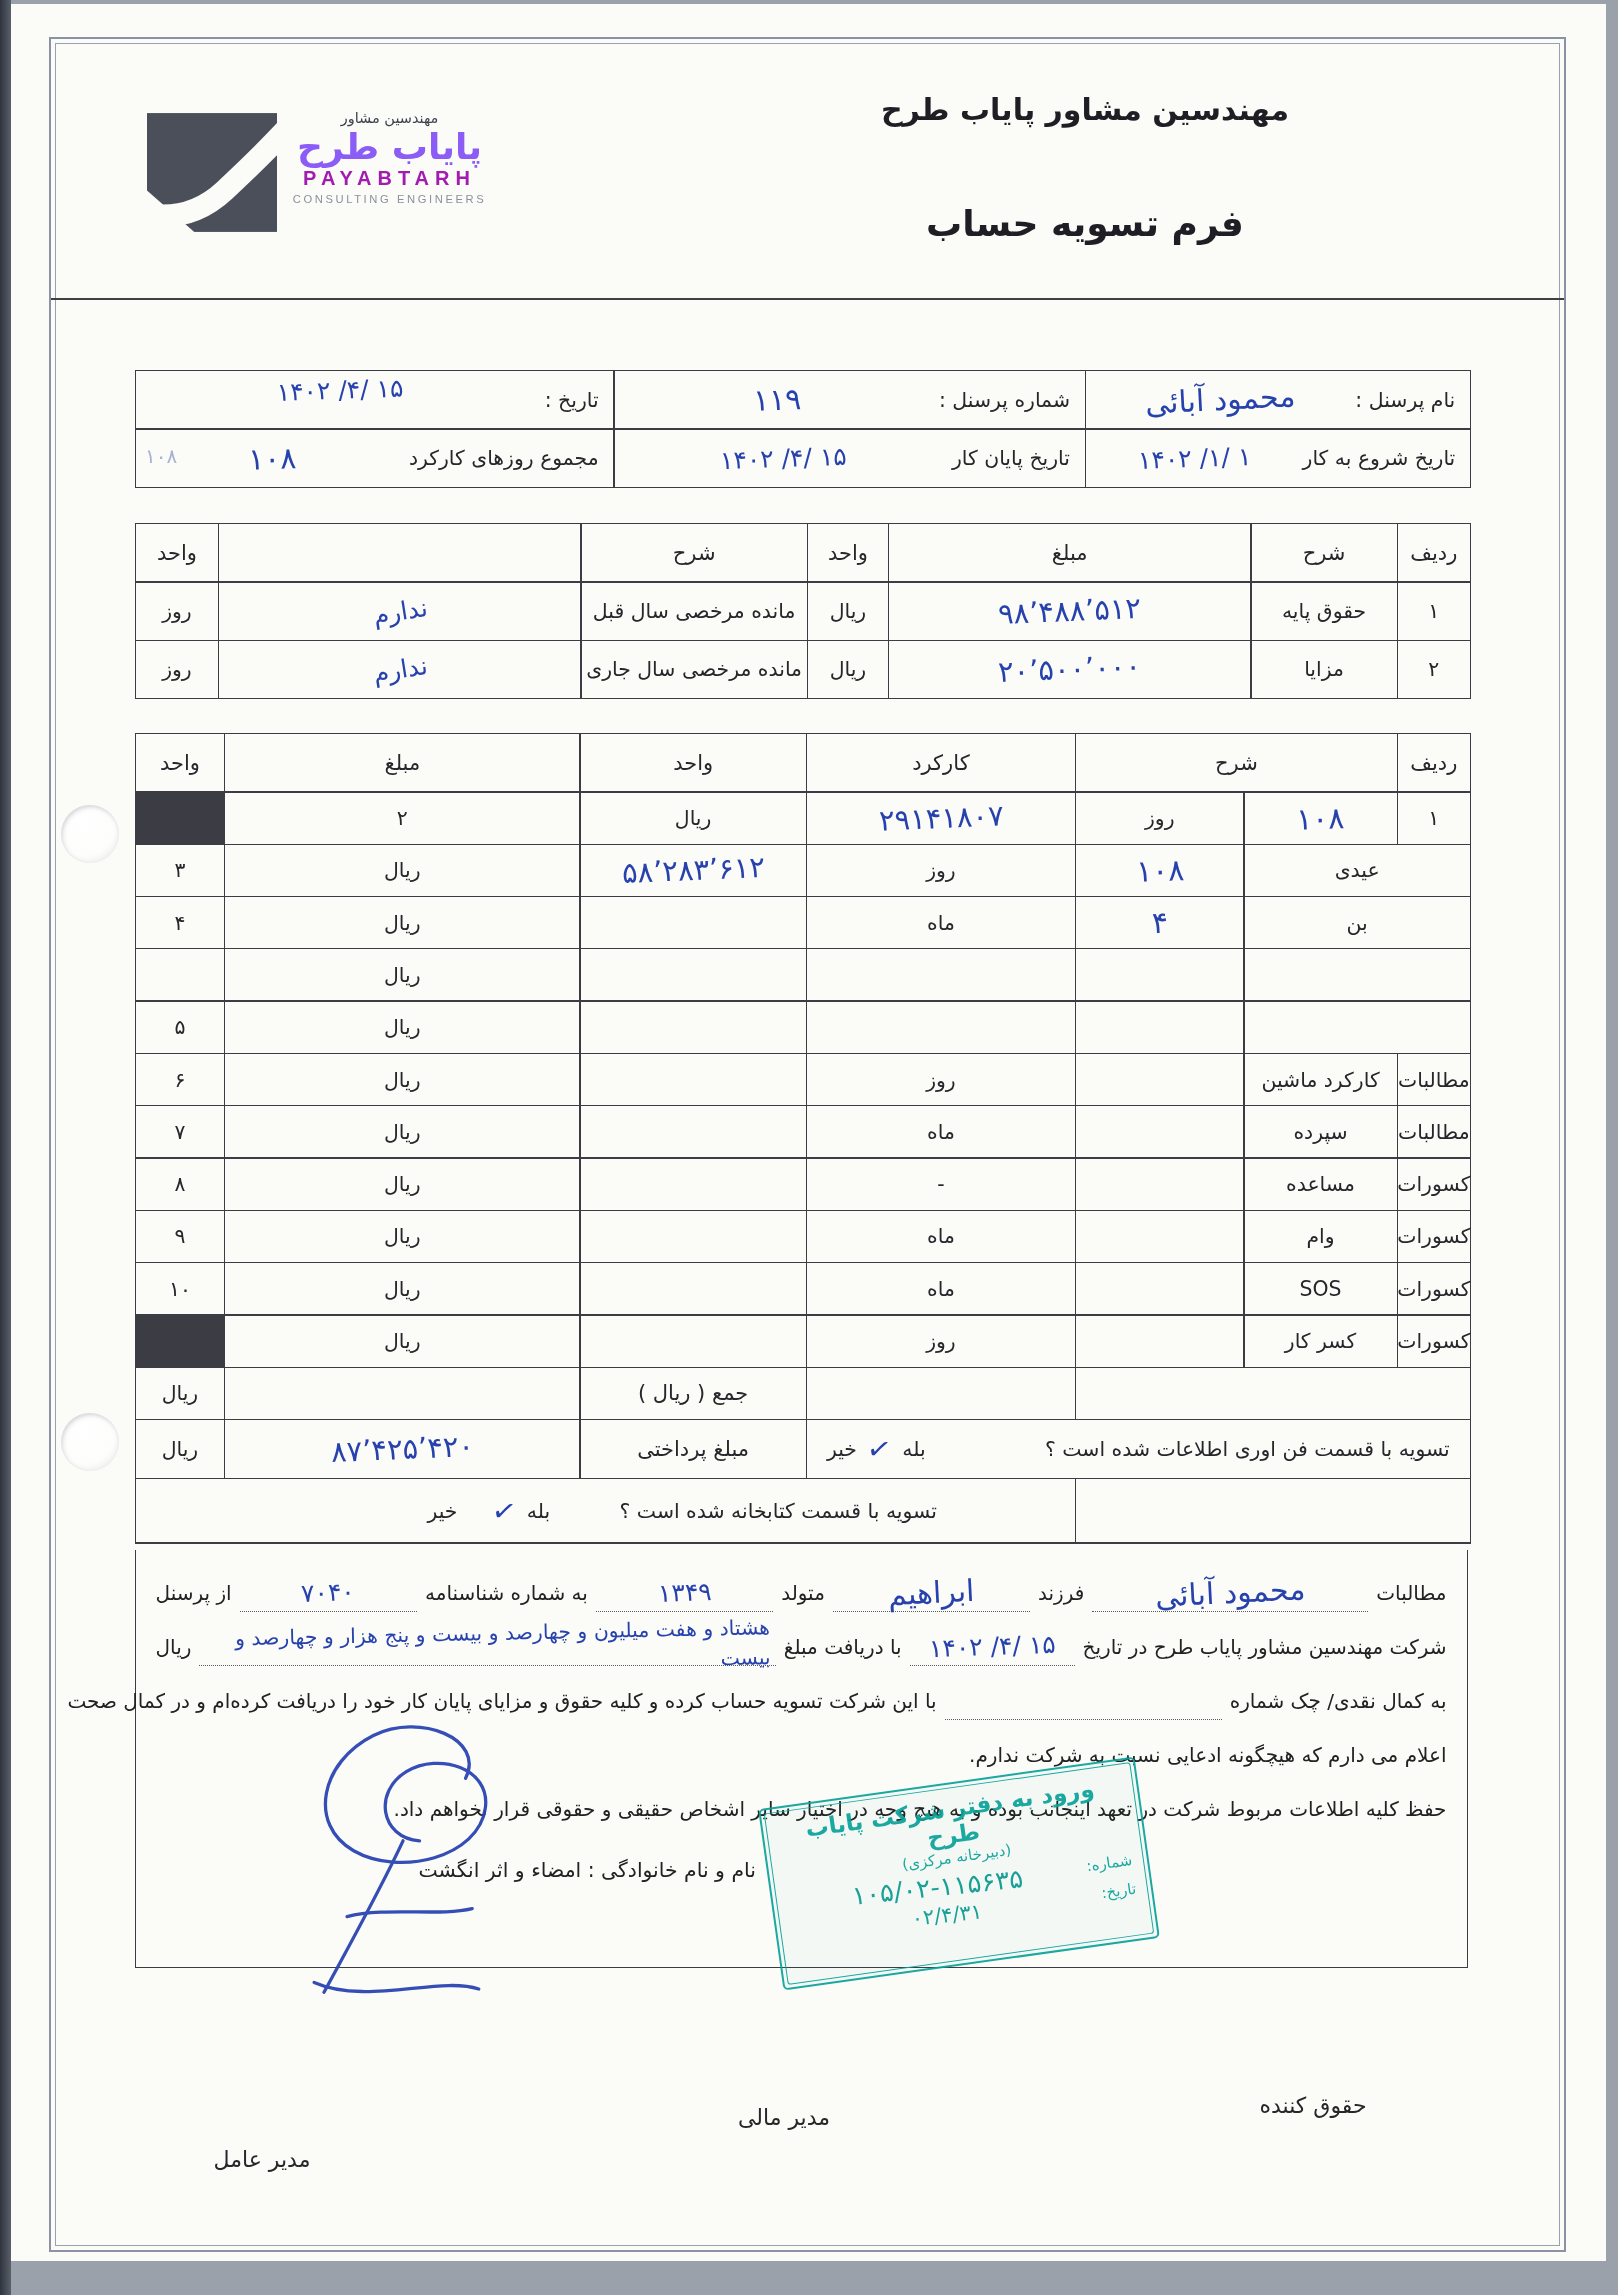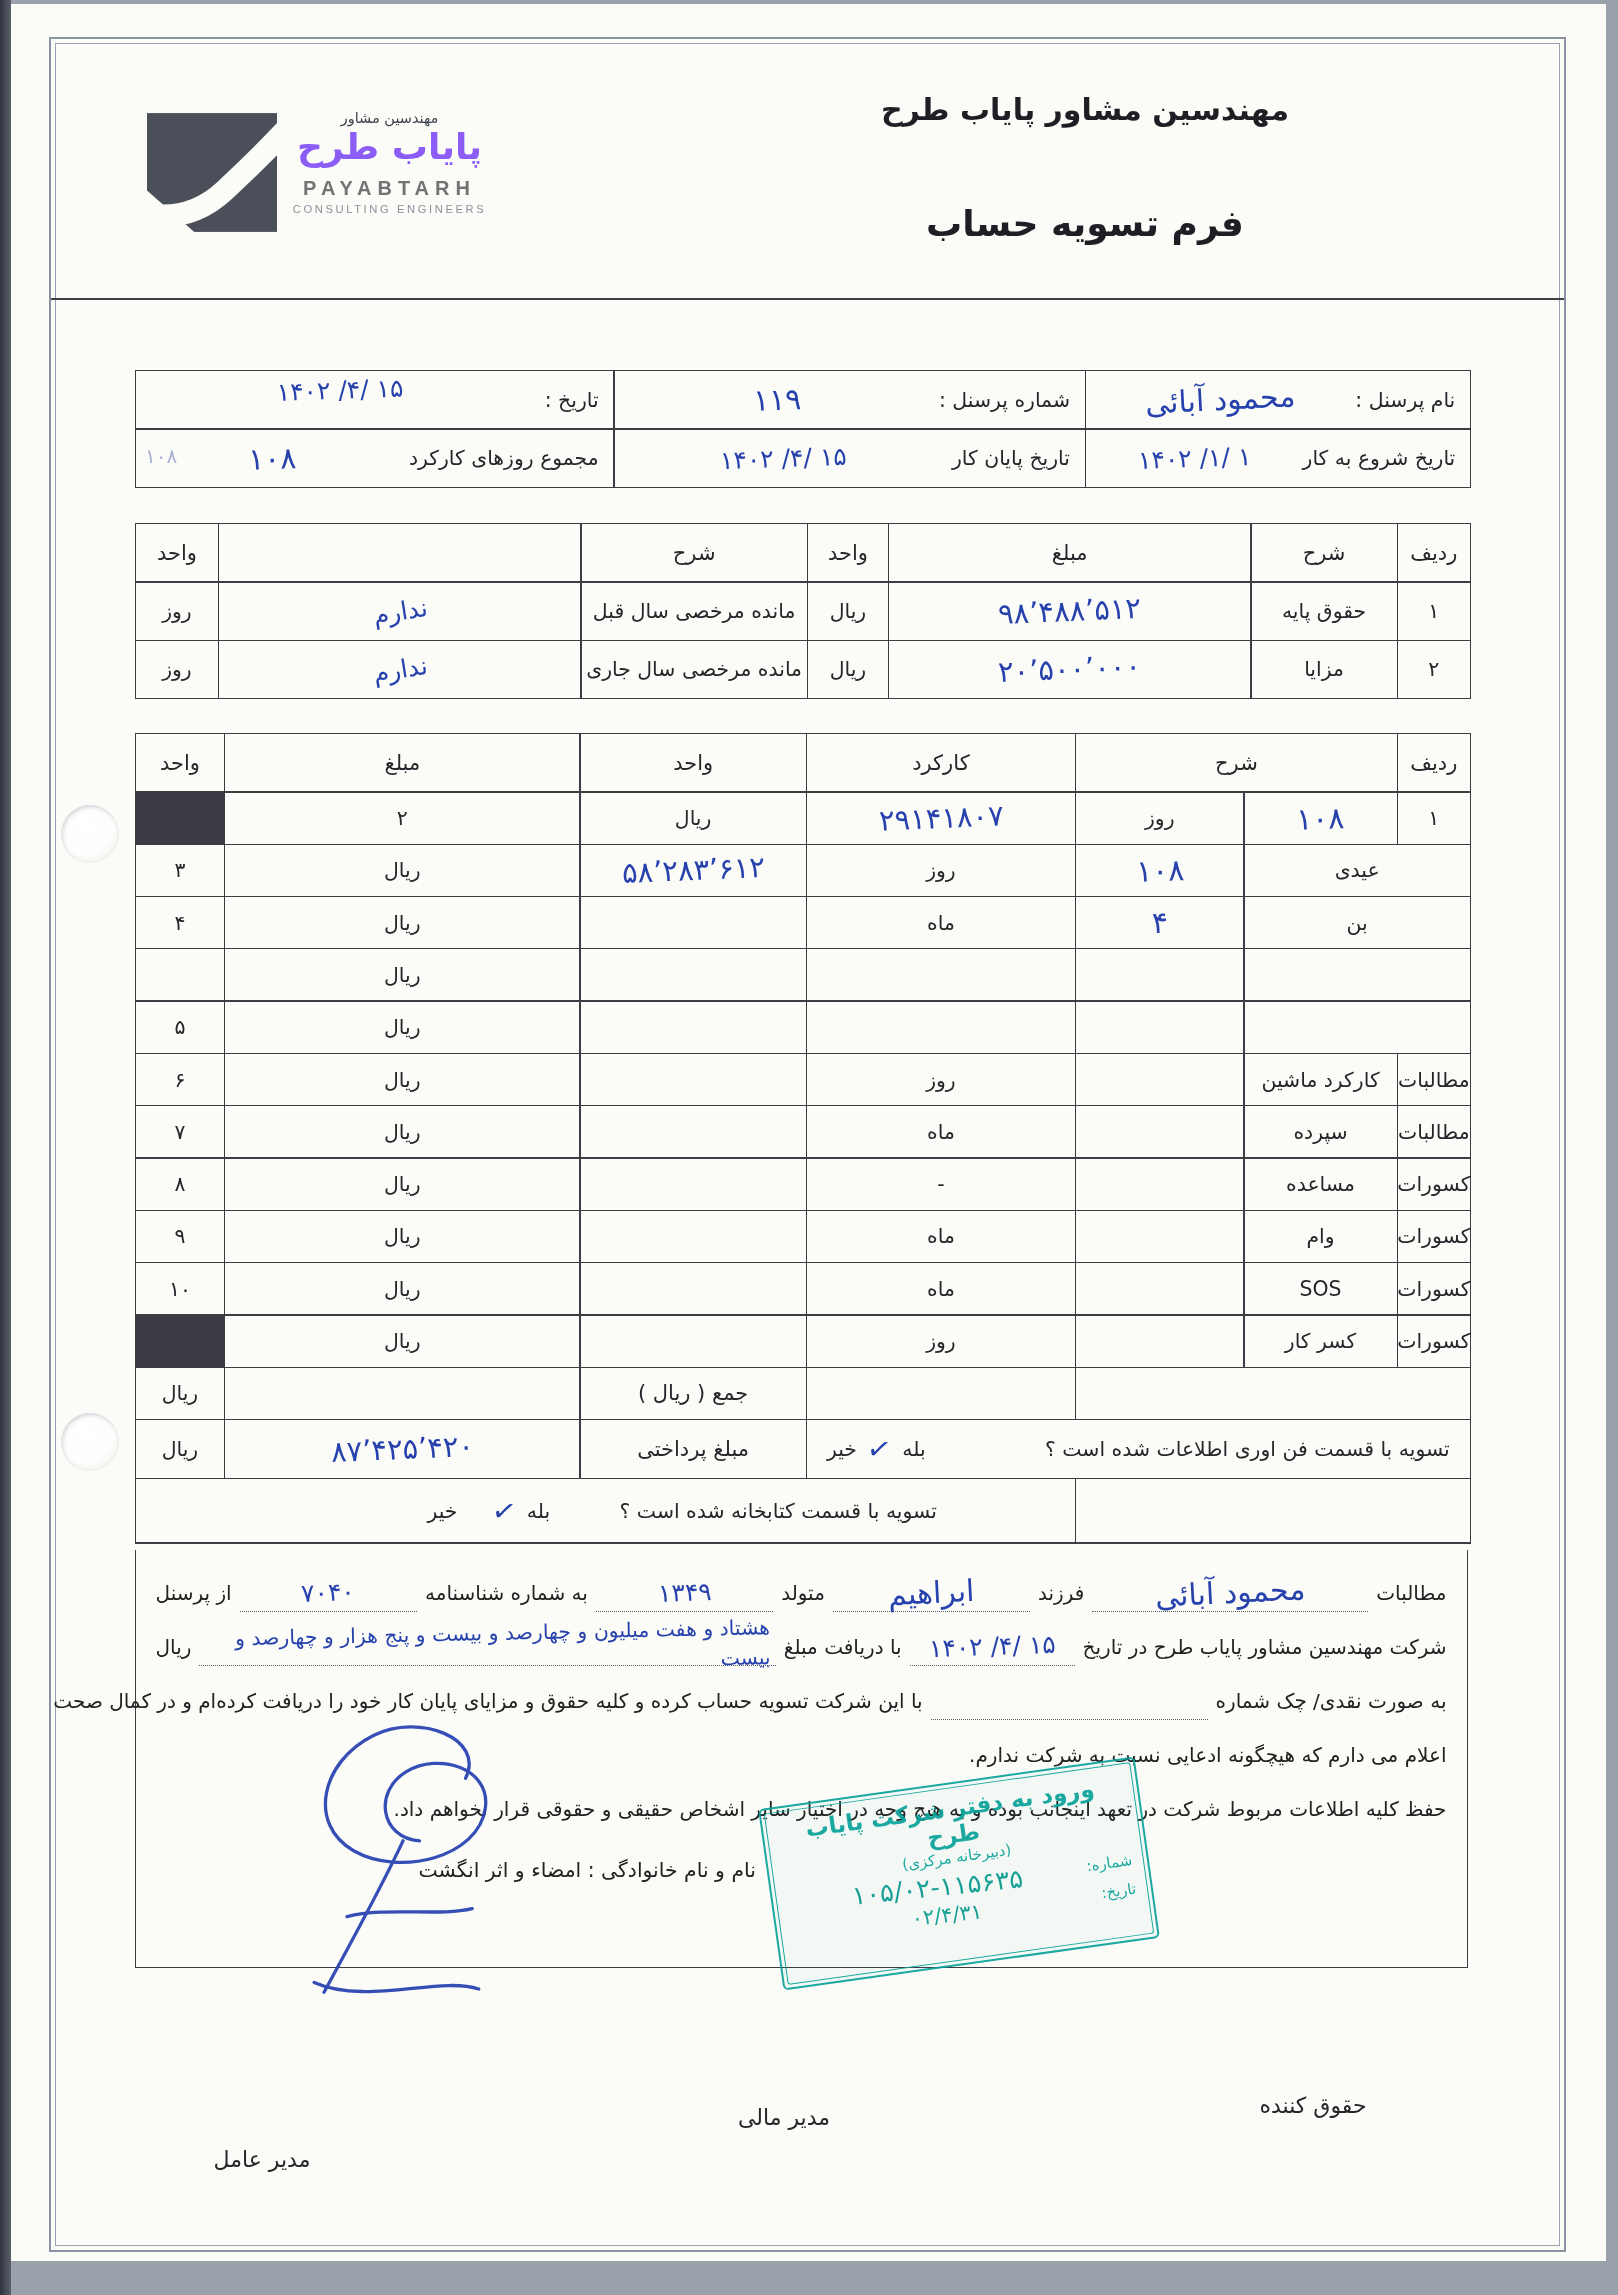--- a/index.html
+++ b/index.html
@@ -14,21 +14,21 @@
   .paper{position:absolute;left:10.5px;top:4px;width:1595px;height:2257px;background:#fbfbf8;}
   .frame{position:absolute;left:38px;top:33px;width:1513px;height:2211px;border:2.6px solid #8b92a3;}
   .frame-inner{position:absolute;inset:4px;border:1.3px solid #99a0b0;pointer-events:none;}
 
   
   .logo-square{position:absolute;left:96px;top:74px;width:130px;height:119px;}
   .logo-text{position:absolute;left:227px;top:71px;width:224px;text-align:center;direction:rtl;}
   .logo-fa-top{font-size:14.5px;color:#3d424d;}
   .logo-fa-main{font-size:36px;font-weight:bold;color:#8b5cf6;line-height:41px;}
   .logo-en{direction:ltr;font-family:"Liberation Sans","DejaVu Sans",sans-serif;}
-  .logo-en-name{font-size:20px;font-weight:bold;letter-spacing:6px;color:#737373;margin-top:10px;}
+  .logo-en-name{font-size:20px;font-weight:bold;letter-spacing:6px;color:#a21caf;margin-top:0;}
   .logo-en-sub{font-size:11.2px;letter-spacing:2.6px;color:#8b909b;margin-top:2.6px;}
   .title{position:absolute;left:758px;width:553px;text-align:center;font-weight:bold;color:#1e1e24;direction:rtl;}
   .title-company{top:53px;font-size:30px;}
   .title-form{top:164px;font-size:36px;}
   .header-rule{position:absolute;top:259px;left:0;right:0;border-top:2px solid #3f3f46;}
 
   
   .tbl{position:absolute;display:grid;direction:rtl;background:#3c3c44;gap:1.3px;padding:1.3px;}
   .cell{background:#fbfbf8;display:flex;align-items:center;justify-content:center;
         font-size:20.4px;color:#26262b;position:relative;}
@@ -345,21 +345,21 @@
           <span class="hw hw-date" dir="ltr">۱۴۰۲ /۴/ ۱۵</span>
         </span>
         <span class="dtxt">با دریافت مبلغ</span>
         <span class="blank blank-words">
           <span class="hw hw-words">هشتاد و هفت میلیون و چهارصد و بیست و پنج هزار و چهارصد و بیست</span>
         </span>
         <span class="dtxt">ریال</span>
       </div>
 
       <div class="dline">
-        <span class="dtxt">به صورت نقدی/ چک شماره</span>
+        <span class="dtxt">به کمال نقدی/ چک شماره</span>
         <span class="blank w420"></span>
         <span class="dtxt">با این شرکت تسویه حساب کرده و کلیه حقوق و مزایای پایان کار خود را دریافت کرده‌ام و در کمال صحت</span>
       </div>
 
       <div class="dline">
         <span class="dtxt">اعلام می دارم که هیچگونه ادعایی نسبت به شرکت ندارم.</span>
       </div>
 
       <div class="dline">
         <span class="dtxt">حفظ کلیه اطلاعات مربوط شرکت در تعهد اینجانب بوده و به هیچ وجه در اختیار سایر اشخاص حقیقی و حقوقی قرار نخواهم داد.</span>

